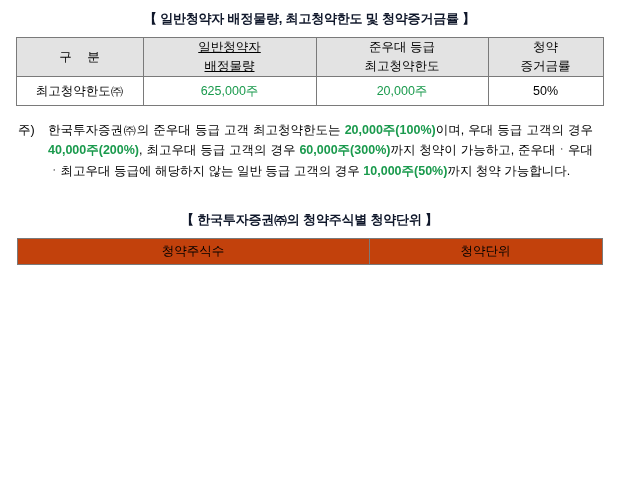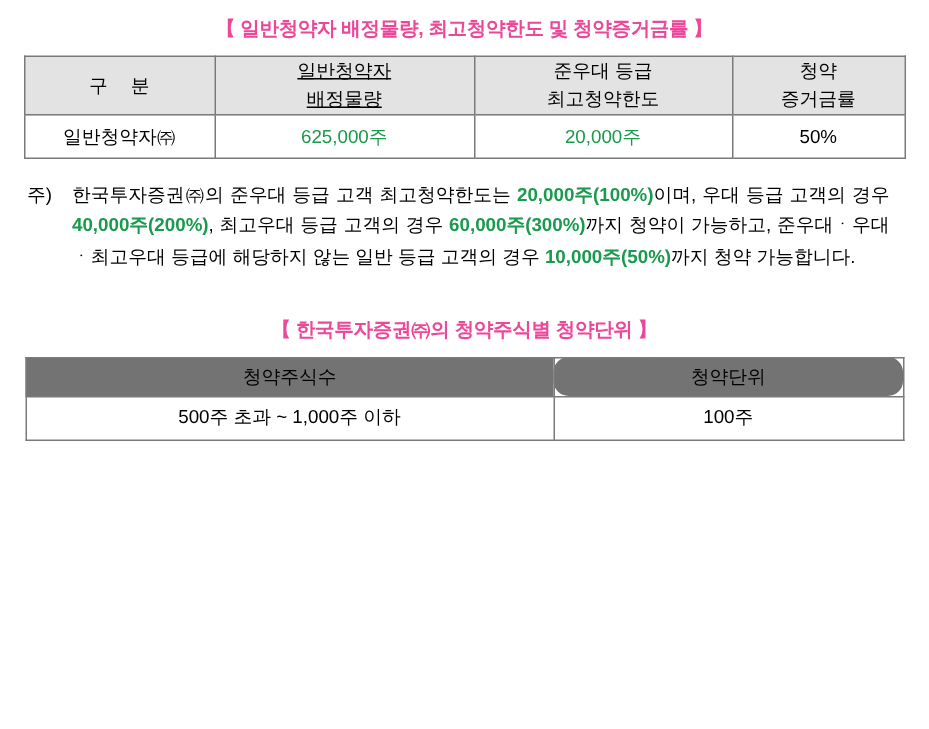--- a/index.html
+++ b/index.html
@@ -18,21 +18,21 @@
   .page {
     position: relative;
     width: 619px;
     height: 486px;
     box-sizing: border-box;
   }
   .section-title {
     text-align: center;
     font-size: 13px;
     font-weight: bold;
-    color: #ec4899;
+    color: #0f172a;
     letter-spacing: -0.2px;
   }
   #title-1 { margin-top: 10px; }
   #title-2 { margin-top: 0px; }
 
   table.grid {
     border-collapse: collapse;
     table-layout: fixed;
   }
   table.grid td, table.grid th {
@@ -93,30 +93,30 @@
     word-break: break-all;
   }
 
   
   #title-2-wrap { margin-top: 30px; }
   #table-unit {
     width: 583px;
     margin: 9px auto 0 auto;
   }
   #table-unit th {
-    background: #737373;
+    background: #c2410c;
     height: 25px;
     font-size: 12.5px;
   }
   #table-unit td {
     height: 28px;
     font-size: 12.5px;
   }
   .col-shares { width: 351px; }
-  .col-unit { width: 232px; border-radius: 10px; }
+  .col-unit { width: 232px; }
 </style>
 </head>
 <body>
 
 <div class="page">
 
   <div class="section-title" id="title-1">【 일반청약자 배정물량, 최고청약한도 및 청약증거금률 】</div>
 
   <table class="grid" id="table-allocation">
     <thead>
@@ -133,21 +133,21 @@
           <span class="sub">최고청약한도</span>
         </th>
         <th class="col-rate">
           <span class="sub">청약</span>
           <span class="sub">증거금률</span>
         </th>
       </tr>
     </thead>
     <tbody>
       <tr>
-        <td>일반청약자㈜</td>
+        <td>최고청약한도㈜</td>
         <td class="green-bold">625,000주</td>
         <td class="green-bold">20,000주</td>
         <td>50%</td>
       </tr>
     </tbody>
   </table>
 
   <div class="note">
     <div class="note-marker">주)</div>
     <div class="note-body" id="note-body"><span>한국투자증권㈜의 준우대 등급 고객 최고청약한도는 </span><span style="color: rgb(26, 154, 77); font-weight: bold;">20,000주(100%)</span><span>이며, 우대 등급 고객의 경우 </span><span style="color: rgb(26, 154, 77); font-weight: bold;">40,000주(200%)</span><span>, 최고우대 등급 고객의 경우 </span><span style="color: rgb(26, 154, 77); font-weight: bold;">60,000주(300%)</span><span>까지 청약이 가능하고, 준우대ㆍ우대ㆍ최고우대 등급에 해당하지 않는 일반 등급 고객의 경우 </span><span style="color: rgb(26, 154, 77); font-weight: bold;">10,000주(50%)</span><span>까지 청약 가능합니다.</span></div>
@@ -158,20 +158,16 @@
   </div>
 
   <table class="grid" id="table-unit">
     <thead>
       <tr>
         <th class="col-shares">청약주식수</th>
         <th class="col-unit">청약단위</th>
       </tr>
     </thead>
     <tbody id="unit-rows">
-        <tr>
-          <td>500주 초과 ~ 1,000주 이하</td>
-          <td>100주</td>
-        </tr>
       </tbody>
   </table>
 
 </div>
 
 </body></html>

